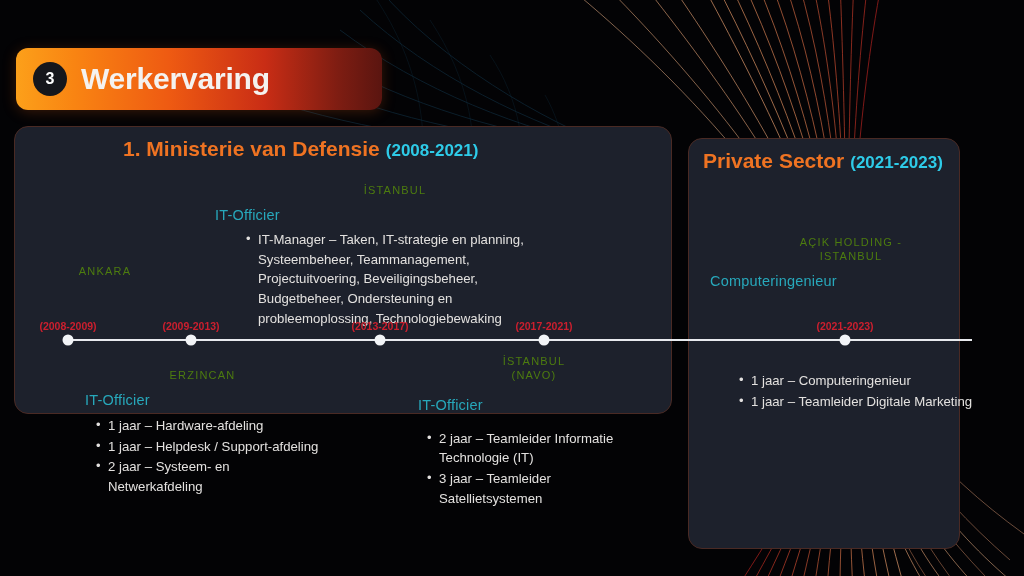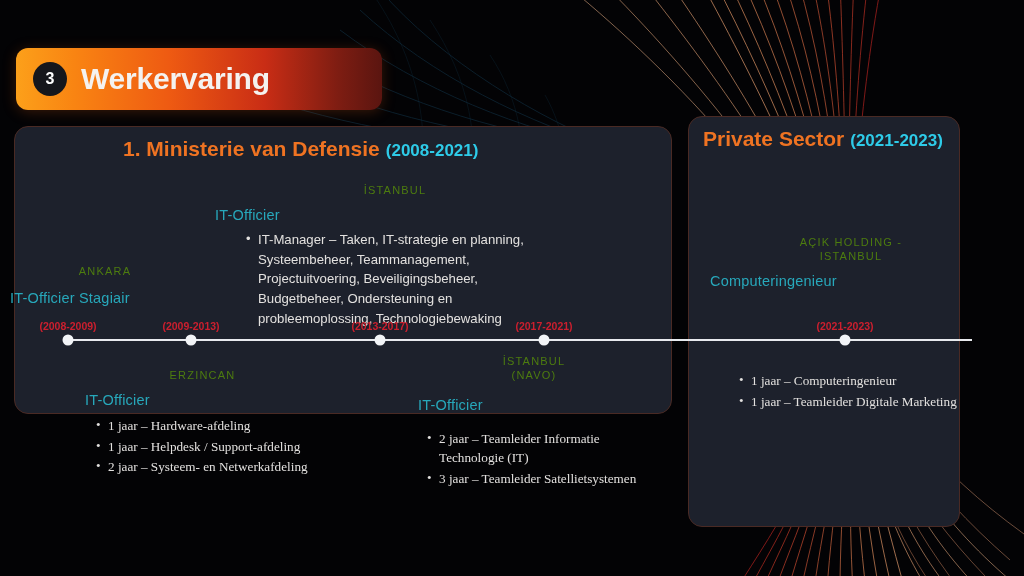--- a/index.html
+++ b/index.html
@@ -52,21 +52,21 @@
   }
 
   
   .panel {
     position: absolute;
     background: #1d212c;
     border: 1px solid #4a2a24;
     border-radius: 14px;
   }
   #panel-defensie { left: 14px; top: 126px; width: 658px; height: 288px; }
-  #panel-private  { left: 688px; top: 116px; width: 272px; height: 411px; }
+  #panel-private  { left: 688px; top: 138px; width: 272px; height: 411px; }
 
   .panel-title {
     position: absolute;
     white-space: nowrap;
     font-size: 21px;
     font-weight: bold;
     color: #ef7322;
   }
   #title-defensie { left: 108px; top: 10px; }
   #title-private  { left: 14px; top: 10px; }
@@ -98,21 +98,20 @@
     list-style: none;
     margin-top: 8px;
   }
   ul.bullets li {
     position: relative;
     color: #e3e1df;
     font-size: 13.2px;
     line-height: 1.5;
     padding-left: 13px;
     margin-bottom: 1px;
-    font-family: Liberation Serif, serif;
   }
   ul.bullets li::before {
     content: "•";
     position: absolute;
     left: 1px; top: -1px;
     color: #e3e1df;
     font-size: 13px;
   }
   p.para {
     color: #e3e1df;
@@ -228,21 +227,20 @@
   </div>
 
   <div class="block" style="left:215px; top:184px; width:360px;">
     <div class="city">İSTANBUL</div>
     <div class="role">IT-Officier</div>
     <p class="para" style="width:305px; margin-left:30px;">IT-Manager – Taken, IT-strategie en planning, Systeembeheer, Teammanagement, Projectuitvoering, Beveiligingsbeheer, Budgetbeheer, Ondersteuning en probleemoplossing, Technologiebewaking</p>
   </div>
 
   <div class="block" style="left:10px; top:265px; width:190px;">
     <div class="city">ANKARA</div>
-    <div class="role" style="margin-top:11px;">IT-Officier Stagiair</div>
   </div>
 
   <div class="block" style="left:85px; top:369px; width:235px;">
     <div class="city">ERZINCAN</div>
     <div class="role">IT-Officier</div>
     <ul class="bullets" style="margin-left:10px;">
       <li>1 jaar – Hardware-afdeling</li>
       <li>1 jaar – Helpdesk / Support-afdeling</li>
       <li>2 jaar – Systeem- en Netwerkafdeling</li>
     </ul>

